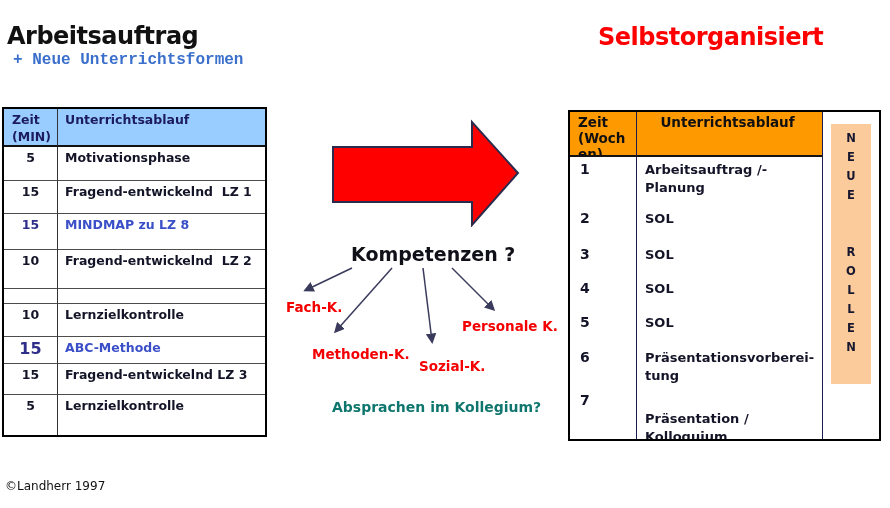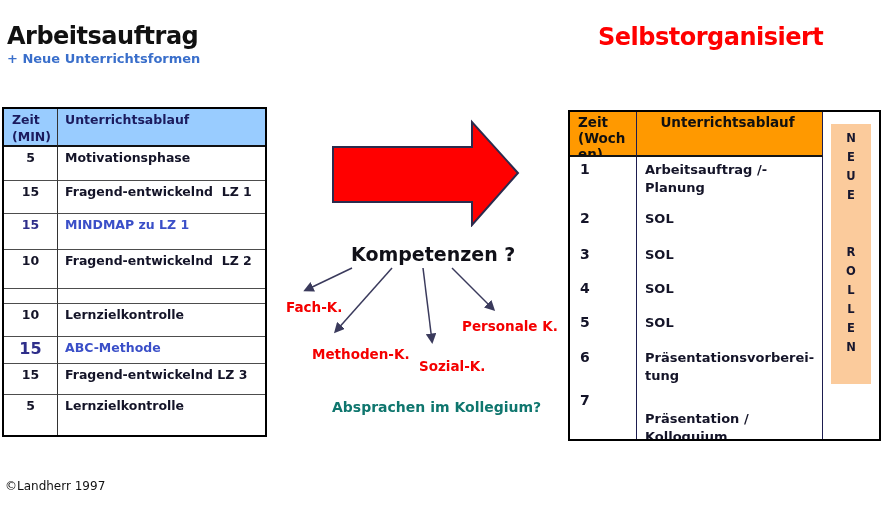--- a/index.html
+++ b/index.html
@@ -4,21 +4,21 @@
 <style>
   html,body{margin:0;padding:0;}
   body{
     width:890px;height:508px;position:relative;background:#ffffff;overflow:hidden;
     font-family:"DejaVu Sans","Liberation Sans",sans-serif;
   }
   .abs{position:absolute;}
 
   
   #left-title{left:7px;top:22px;font-size:24px;font-weight:bold;color:#111111;letter-spacing:-0.5px;}
-  #left-subtitle{left:7px;top:51px;font-size:13px;font-weight:bold;color:#3a6fcb;}
+  #left-subtitle{left:13px;top:51px;font-size:16px;font-weight:bold;color:#3a6fcb;font-family:Liberation Mono, monospace;}
   #right-title{left:598px;top:23px;font-size:24px;font-weight:bold;color:#ff0000;letter-spacing:-0.5px;}
 
   
   #left-table{
     left:2px;top:107px;width:261px;border:2px solid #000;background:#fff;
     display:grid;grid-template-columns:54px 1fr;
     grid-template-rows:38px 34px 33px 36px 39px 15px 33px 27px 31px 40px;
   }
   #left-table > div{
     box-sizing:border-box;border-bottom:1px solid #4d4d4d;
@@ -80,21 +80,21 @@
 (MIN)</div>
   <div class="lt-h lt-txt">Unterrichtsablauf</div>
 
   <div class="lt-num">5</div>
   <div class="lt-txt">Motivationsphase</div>
 
   <div class="lt-num">15</div>
   <div class="lt-txt">Fragend-entwickelnd  LZ 1</div>
 
   <div class="lt-num n-blue">15</div>
-  <div class="lt-txt t-blue">MINDMAP zu LZ 1</div>
+  <div class="lt-txt t-blue">MINDMAP zu LZ 8</div>
 
   <div class="lt-num">10</div>
   <div class="lt-txt">Fragend-entwickelnd  LZ 2</div>
 
   <div class="lt-num"></div>
   <div class="lt-txt"></div>
 
   <div class="lt-num">10</div>
   <div class="lt-txt">Lernzielkontrolle</div>
 

